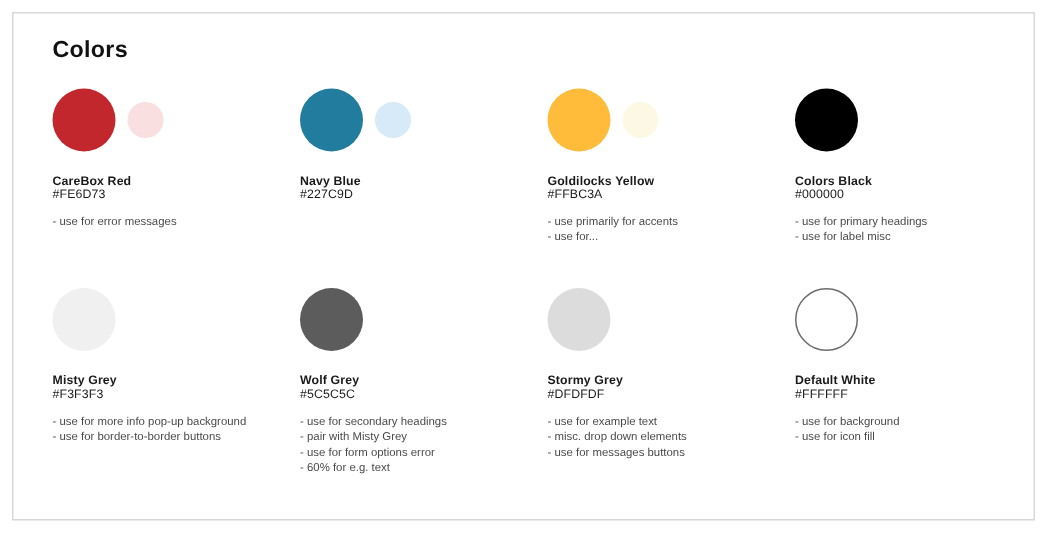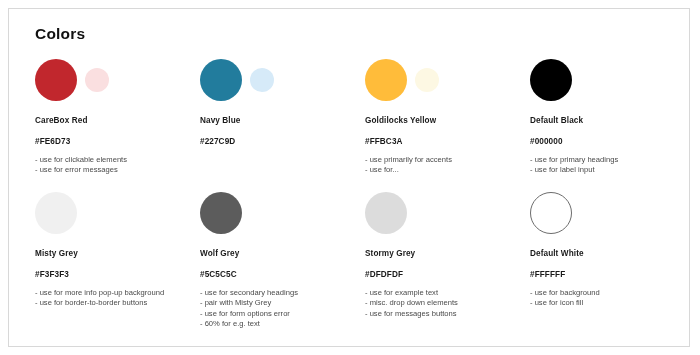--- a/index.html
+++ b/index.html
@@ -86,23 +86,23 @@
     flex: 0 0 24px;
   }
   .entry-name {
     margin-top: 13px;
     font-size: 8.2px;
     font-weight: bold;
     color: #1a1a1a;
     letter-spacing: 0.1px;
   }
   .entry-hex {
-    margin-top: 12px;
+    margin-top: 0;
     font-size: 8.2px;
-    font-weight: bold;
+    font-weight: normal;
     color: #1a1a1a;
     letter-spacing: 0.1px;
   }
   .usage-list {
     margin: 9px 0 0 0;
     padding: 0;
     list-style: none;
   }
   .usage-item {
     font-size: 7.6px;
@@ -124,21 +124,20 @@
       <div class="row row-top">
 
         <div class="entry">
           <div class="swatches">
             <div class="swatch-main" style="background: rgb(193, 39, 45);"></div>
             <div class="swatch-tint" style="background: rgb(250, 223, 224);"></div>
           </div>
           <div class="entry-name">CareBox Red</div>
           <div class="entry-hex">#FE6D73</div>
           <ul class="usage-list">
-            <li class="usage-item">- use for clickable elements</li>
             <li class="usage-item">- use for error messages</li>
           </ul>
         </div>
 
         <div class="entry">
           <div class="swatches">
             <div class="swatch-main" style="background: rgb(34, 124, 157);"></div>
             <div class="swatch-tint" style="background: rgb(214, 234, 248);"></div>
           </div>
           <div class="entry-name">Navy Blue</div>
@@ -158,25 +157,25 @@
             <li class="usage-item">- use primarily for accents</li>
             <li class="usage-item">- use for...</li>
           </ul>
         </div>
 
         <div class="entry">
           <div class="swatches">
             <div class="swatch-main" style="background: rgb(0, 0, 0);"></div>
             <div class="swatch-spacer"></div>
           </div>
-          <div class="entry-name">Default Black</div>
+          <div class="entry-name">Colors Black</div>
           <div class="entry-hex">#000000</div>
           <ul class="usage-list">
             <li class="usage-item">- use for primary headings</li>
-            <li class="usage-item">- use for label input</li>
+            <li class="usage-item">- use for label misc</li>
           </ul>
         </div>
 
       </div>
 
       <div class="row row-bottom">
 
         <div class="entry">
           <div class="swatches">
             <div class="swatch-main" style="background: rgb(240, 240, 240);"></div>

